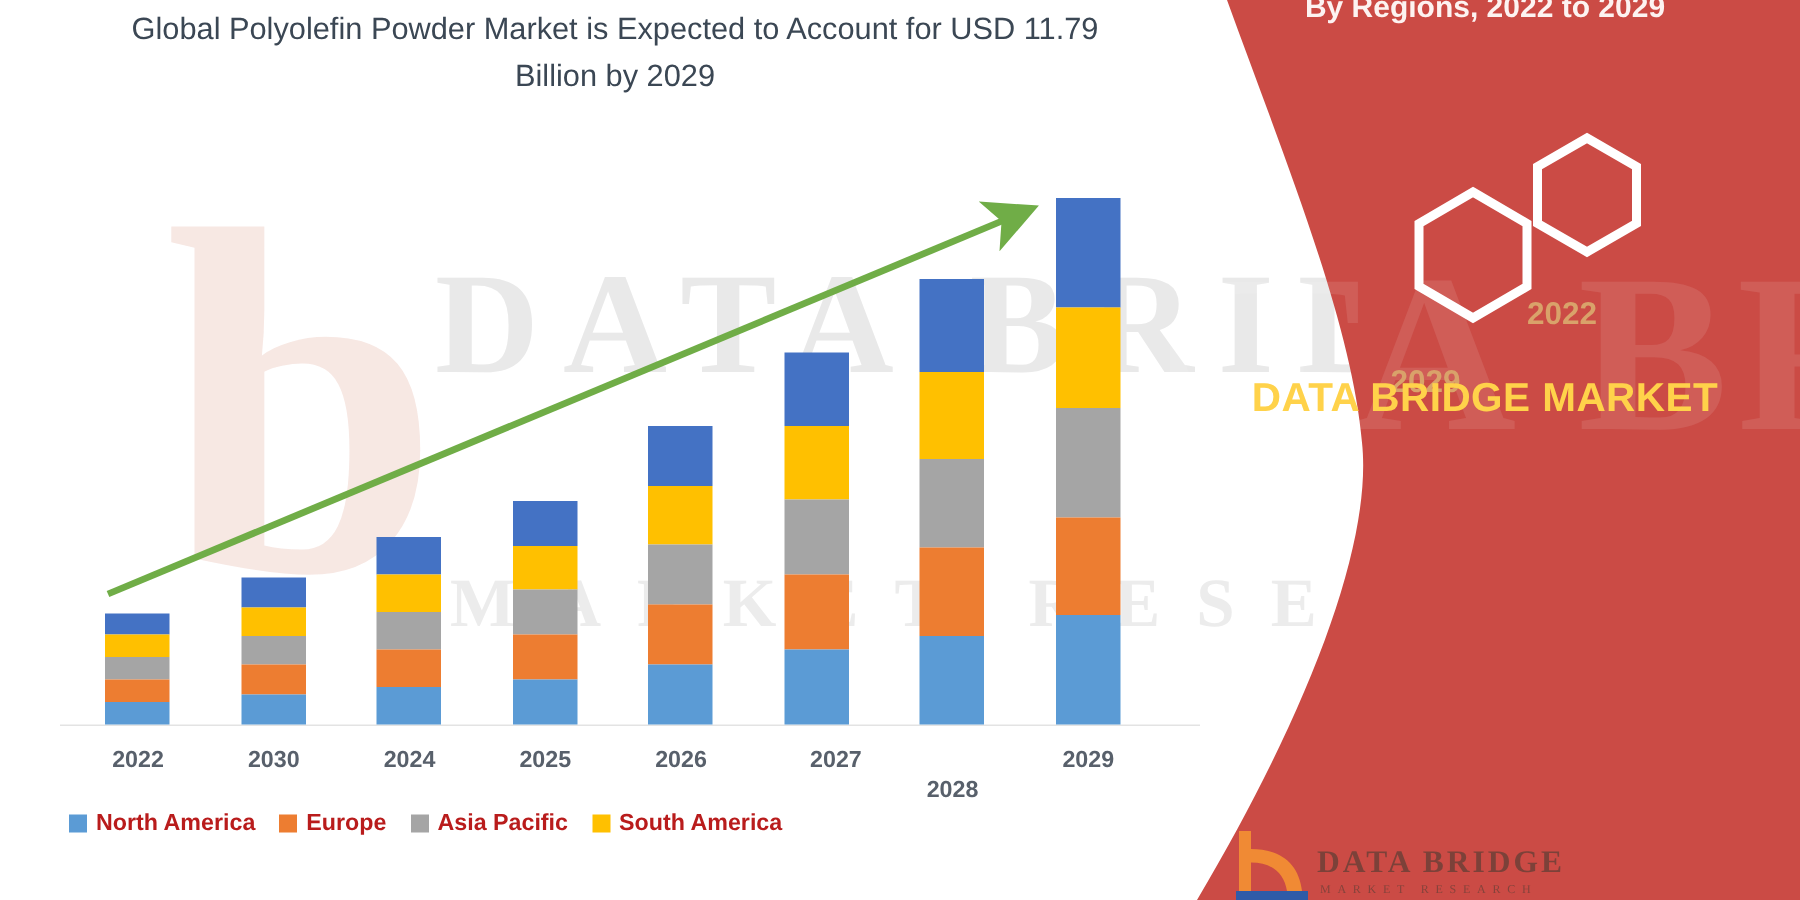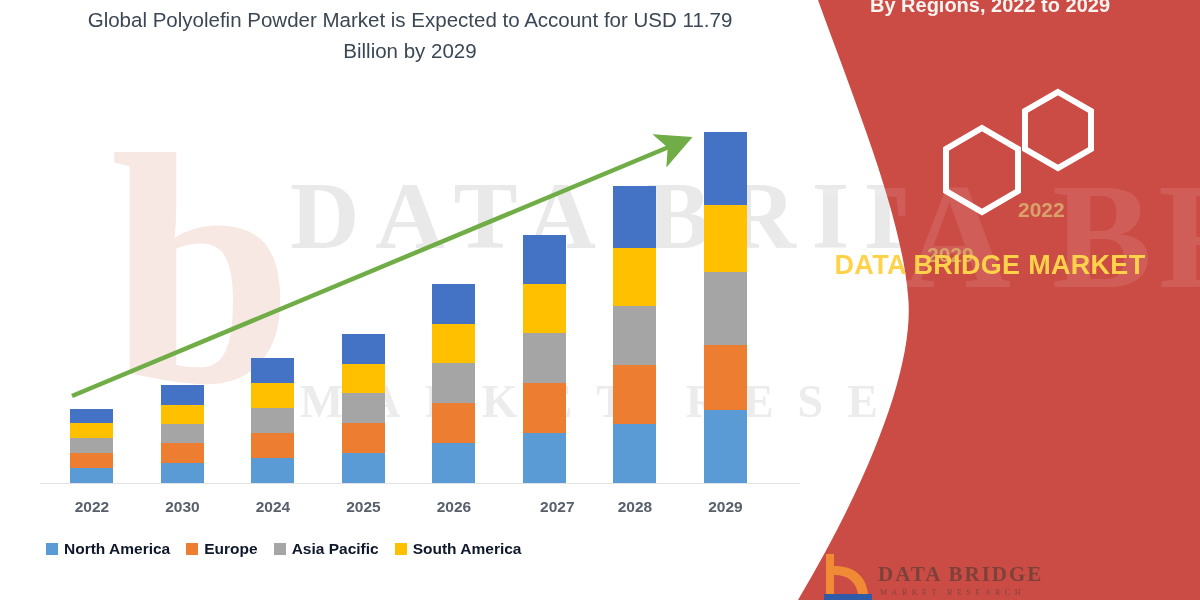--- a/index.html
+++ b/index.html
@@ -46,21 +46,21 @@
 
   .xlabels{position:absolute;left:0;top:498px;width:820px;height:24px;}
   .xlabel{
     position:absolute;width:60px;text-align:center;
     font-size:15.5px;font-weight:700;color:#58606b;
   }
 
   .legend{
     position:absolute;left:46px;top:540px;width:760px;
     display:flex;align-items:center;gap:16px;
-    font-size:15.5px;font-weight:700;color:#0f172a;white-space:nowrap;
+    font-size:15.5px;font-weight:700;color:#b91c1c;white-space:nowrap;
   }
   .lg-item{display:flex;align-items:center;gap:6px;}
   .lg-swatch{width:12px;height:12px;display:inline-block;}
 
   
   .arrow-svg{position:absolute;left:0;top:0;width:820px;height:600px;pointer-events:none;}
 
   
   .red-panel{position:absolute;right:0;top:0;width:420px;height:600px;overflow:hidden;}
   .red-svg{position:absolute;right:0;top:0;width:420px;height:600px;}
@@ -182,21 +182,21 @@
       <line x1="72" y1="396" x2="676" y2="144" stroke="#70AD47" stroke-width="4.5" marker-end="url(#ah)"></line>
     </svg>
 
     <div class="xlabels" id="xlabels">
         <div class="xlabel" style="left: 62px;">2022</div>
         <div class="xlabel" style="left: 152.5px;">2030</div>
         <div class="xlabel" style="left: 243px;">2024</div>
         <div class="xlabel" style="left: 333.5px;">2025</div>
         <div class="xlabel" style="left: 424px;">2026</div>
         <div class="xlabel" style="left: 514.5px; text-align: right;">2027</div>
-        <div class="xlabel" style="left: 605px;">2028</div>
+        <div class="xlabel" style="left: 605px; margin-top: 20px;">2028</div>
         <div class="xlabel" style="left: 695.5px;">2029</div>
       </div>
     <div class="legend" id="legend">
         <div class="lg-item">
           <span class="lg-swatch" style="background: rgb(91, 155, 213);"></span>
           <span>North America</span>
         </div>
         <div class="lg-item">
           <span class="lg-swatch" style="background: rgb(237, 125, 49);"></span>
           <span>Europe</span>

